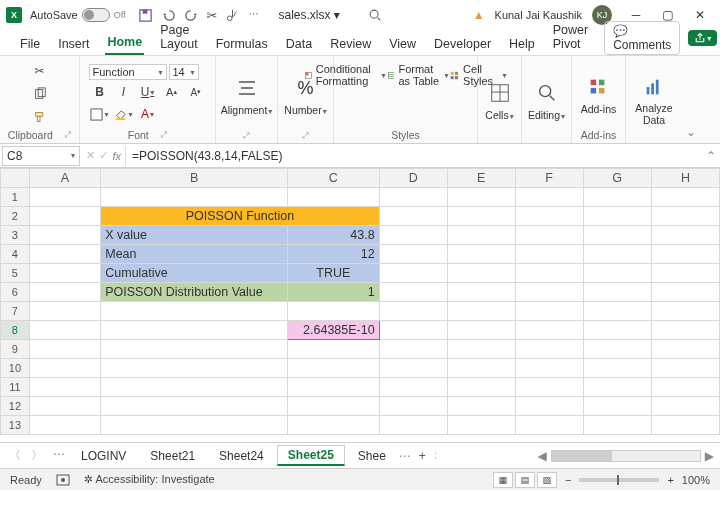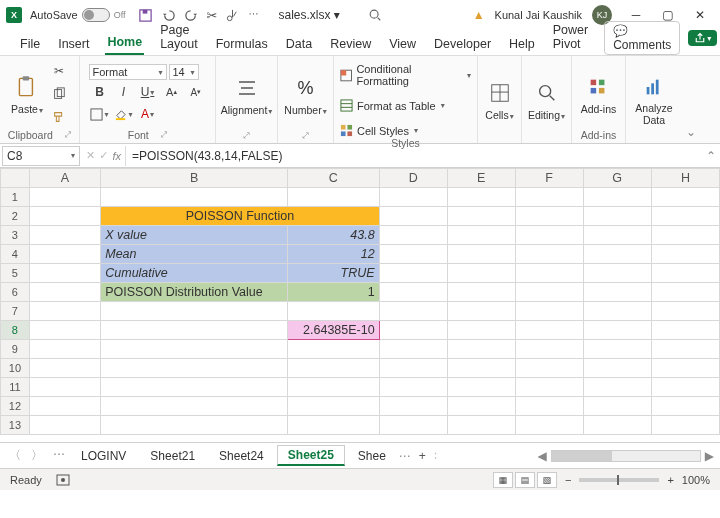--- a/index.html
+++ b/index.html
@@ -30,38 +30,38 @@
 .group-label{font-size:10.5px;color:#666;text-align:center;padding-bottom:2px;width:100%;display:flex;justify-content:center;gap:12px;align-items:center;}
 .expandarrow{font-size:8px;color:#888;}
 .icon-btn{width:22px;height:20px;display:flex;align-items:center;justify-content:center;color:#444;font-size:12px;}
 .big-btn{display:flex;flex-direction:column;align-items:center;gap:2px;padding:2px;}
 .big-btn .ico{width:28px;height:28px;display:flex;align-items:center;justify-content:center;}
 .big-btn .lbl{font-size:10.5px;}
 .font-box{display:flex;flex-direction:column;gap:2px;}
 .font-row{display:flex;gap:2px;align-items:center;}
 .combo{border:1px solid #ccc;background:#fff;font-size:11px;padding:1px 3px;display:flex;align-items:center;justify-content:space-between;}
 .fname{width:78px;} .fsize{width:30px;}
-.styles-col{display:flex;flex-direction:column;gap:12px;align-items:flex-start;}
+.styles-col{display:flex;flex-direction:row;gap:2px;align-items:flex-start;}
 .style-row{display:flex;align-items:center;gap:4px;font-size:11px;}
 .style-row svg{width:13px;height:13px;}
 .fxbar{height:24px;border-bottom:1px solid #d0d0d0;display:flex;align-items:center;}
 .namebox{width:78px;border:1px solid #ccc;height:20px;margin:0 2px 0 2px;display:flex;align-items:center;padding:4px 4px;font-size:12px;justify-content:space-between;}
 .fx-ctrls{display:flex;align-items:center;gap:4px;color:#888;padding:0 4px;border-right:1px solid #ddd;height:20px;font-size:11px;}
 .fx-input{flex:1;padding:0 6px;font-size:12px;}
 .fx-expand{width:18px;text-align:center;color:#888;}
 .sheet-area{position:relative;height:274px;overflow:hidden;background:#fff;}
 table.grid{border-collapse:collapse;table-layout:fixed;}
 table.grid th, table.grid td{border:1px solid #d8d8d8;font-size:12.5px;font-weight:400;height:19px;padding:0 4px;text-align:left;overflow:hidden;white-space:nowrap;}
 table.grid th{background:#f3f2f1;color:#555;text-align:center;font-weight:400;}
 table.grid .rh{background:#f3f2f1;text-align:center;font-size:11px;color:#555;}
 .corner{background:#f3f2f1;}
 .colA{width:80px;} .colB{width:190px;} .colC{width:88px;} .colOther{width:76px;}
 .rowhdr{width:30px;}
 .hdr-orange{background:#fdb924;font-weight:700;text-align:center !important;}
-.blue-cell{background:#b8c8e8;font-style:italic;}
+.blue-cell{background:#b8c8e8;}
 .green-cell{background:#bcd5a6;}
 .pink-cell{background:#f6c7ea;border:1.5px solid #d04a8a !important;}
 .selected-row th.rh{background:#dfe6dd;color:#107c41;}
 .selected-col{background:#dfe6dd;color:#107c41;}
 .tabs-bar{height:26px;border-top:1px solid #d0d0d0;display:flex;align-items:center;padding:0 6px;font-size:12px;gap:2px;}
 .tabnav{display:flex;gap:4px;color:#888;}
 .tabnav span{padding:0 3px;}
 .sheet-tab{padding:2px 10px;border:1px solid transparent;cursor:pointer;}
 .sheet-tab.active{background:#fff;border:1px solid #ccc;border-bottom:2px solid #107c41;color:#107c41;font-weight:600;}
 .hscroll{margin-left:auto;display:flex;align-items:center;gap:4px;}
@@ -153,29 +153,20 @@
           <path d="M3 8 l0 5 l10 0 l0 -5 M8 2 l0 8 M5 5 l3 -3 l3 3" fill="none" stroke="#fff" stroke-width="1.5"></path>
         </svg>
         <span class="dd" style="color:#fff;">▾</span>
       </div>
   </div>
 </div>
 
 <div class="ribbon">
   <div class="group" style="width:80px;">
     <div class="group-body">
-      <div class="big-btn">
-        <div class="ico">
-            <svg width="26" height="26" viewBox="0 0 24 24">
-              <rect x="5" y="4" width="12" height="16" rx="1" fill="none" stroke="#b57e2e" stroke-width="1.3"></rect>
-              <rect x="8" y="2" width="6" height="4" rx="1" fill="#888"></rect>
-            </svg>
-          </div>
-        <div class="lbl"><span>Paste</span><span class="dd">▾</span></div>
-      </div>
       <div style="display:flex;flex-direction:column;gap:3px;">
         <div class="icon-btn">✂</div>
         <div class="icon-btn">
             <svg width="14" height="14" viewBox="0 0 16 16">
               <rect x="3" y="3" width="8" height="10" fill="none" stroke="#555"></rect>
               <rect x="6" y="1" width="8" height="10" fill="none" stroke="#555"></rect>
             </svg>
           </div>
         <div class="icon-btn">
             <svg width="14" height="14" viewBox="0 0 16 16">
@@ -188,21 +179,21 @@
         <span>Clipboard</span>
         <span class="expandarrow">⤢</span>
       </div>
   </div>
 
   <div class="group" style="width:136px;">
     <div class="group-body">
       <div class="font-box">
         <div class="font-row">
           <div class="combo fname">
-              <span>Format</span>
+              <span>Function</span>
               <span class="dd">▾</span>
             </div>
           <div class="combo fsize">
               <span>14</span>
               <span class="dd">▾</span>
             </div>
         </div>
         <div class="font-row">
           <div class="icon-btn" style="font-weight:bold;">B</div>
           <div class="icon-btn" style="font-style:italic;">I</div>
@@ -451,21 +442,21 @@
           <td></td>
           <td></td>
           <td></td>
           <td></td>
           <td></td>
         </tr>
   <tr>
           <th class="rh">5</th>
           <td></td>
           <td class="blue-cell">Cumulative</td>
-          <td class="blue-cell" style="text-align:right;">TRUE</td>
+          <td class="blue-cell" style="text-align:center;">TRUE</td>
           <td></td>
           <td></td>
           <td></td>
           <td></td>
           <td></td>
         </tr>
   <tr>
           <th class="rh">6</th>
           <td></td>
           <td class="green-cell">POISSON Distribution Value</td>
@@ -581,20 +572,21 @@
 </div>
 
 <div class="status">
   <span>Ready</span>
   <span>
       <svg width="14" height="14" viewBox="0 0 14 14">
         <rect x="1" y="2" width="12" height="10" fill="none" stroke="#555"></rect>
         <circle cx="7" cy="7" r="2" fill="#555"></circle>
       </svg>
     </span>
+  <span>✲ <span>Accessibility: Investigate</span></span>
   <div class="right">
     <div class="viewbtns">
       <div>▦</div>
       <div>▤</div>
       <div>▧</div>
     </div>
     <span>−</span>
     <div class="zoom-slider"></div>
     <span>+</span>
     <span>100%</span>

